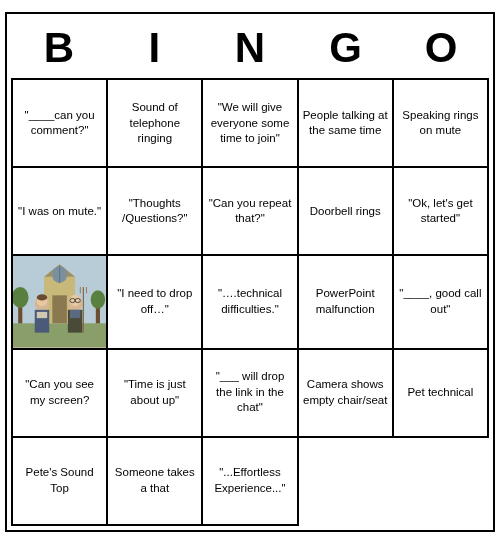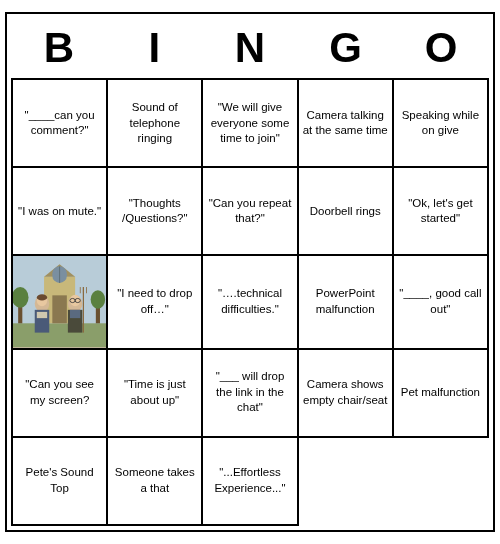--- a/index.html
+++ b/index.html
@@ -92,25 +92,25 @@
     <div class="bingo-cell">
       <span class="cell-text">"____can you comment?"</span>
     </div>
     <div class="bingo-cell">
       <span class="cell-text">Sound of telephone ringing</span>
     </div>
     <div class="bingo-cell">
       <span class="cell-text">"We will give everyone some time to join"</span>
     </div>
     <div class="bingo-cell">
-      <span class="cell-text">Camera talking at the same time</span>
-    </div>
-
-    <div class="bingo-cell">
-      <span class="cell-text">Speaking while on give</span>
+      <span class="cell-text">People talking at the same time</span>
+    </div>
+
+    <div class="bingo-cell">
+      <span class="cell-text">Speaking rings on mute</span>
     </div>
     <div class="bingo-cell">
       <span class="cell-text">"I was on mute."</span>
     </div>
     <div class="bingo-cell">
       <span class="cell-text">"Thoughts /Questions?"</span>
     </div>
     <div class="bingo-cell">
       <span class="cell-text">"Can you repeat that?"</span>
     </div>
@@ -190,21 +190,21 @@
       <span class="cell-text">"Time is just about up"</span>
     </div>
     <div class="bingo-cell">
       <span class="cell-text">"___ will drop the link in the chat"</span>
     </div>
 
     <div class="bingo-cell">
       <span class="cell-text">Camera shows empty chair/seat</span>
     </div>
     <div class="bingo-cell">
-      <span class="cell-text">Pet malfunction</span>
+      <span class="cell-text">Pet technical</span>
     </div>
     <div class="bingo-cell">
       <span class="cell-text">Pete's Sound Top</span>
     </div>
     <div class="bingo-cell">
       <span class="cell-text">Someone takes a that</span>
     </div>
     <div class="bingo-cell">
       <span class="cell-text">"...Effortless Experience..."</span>
     </div>

